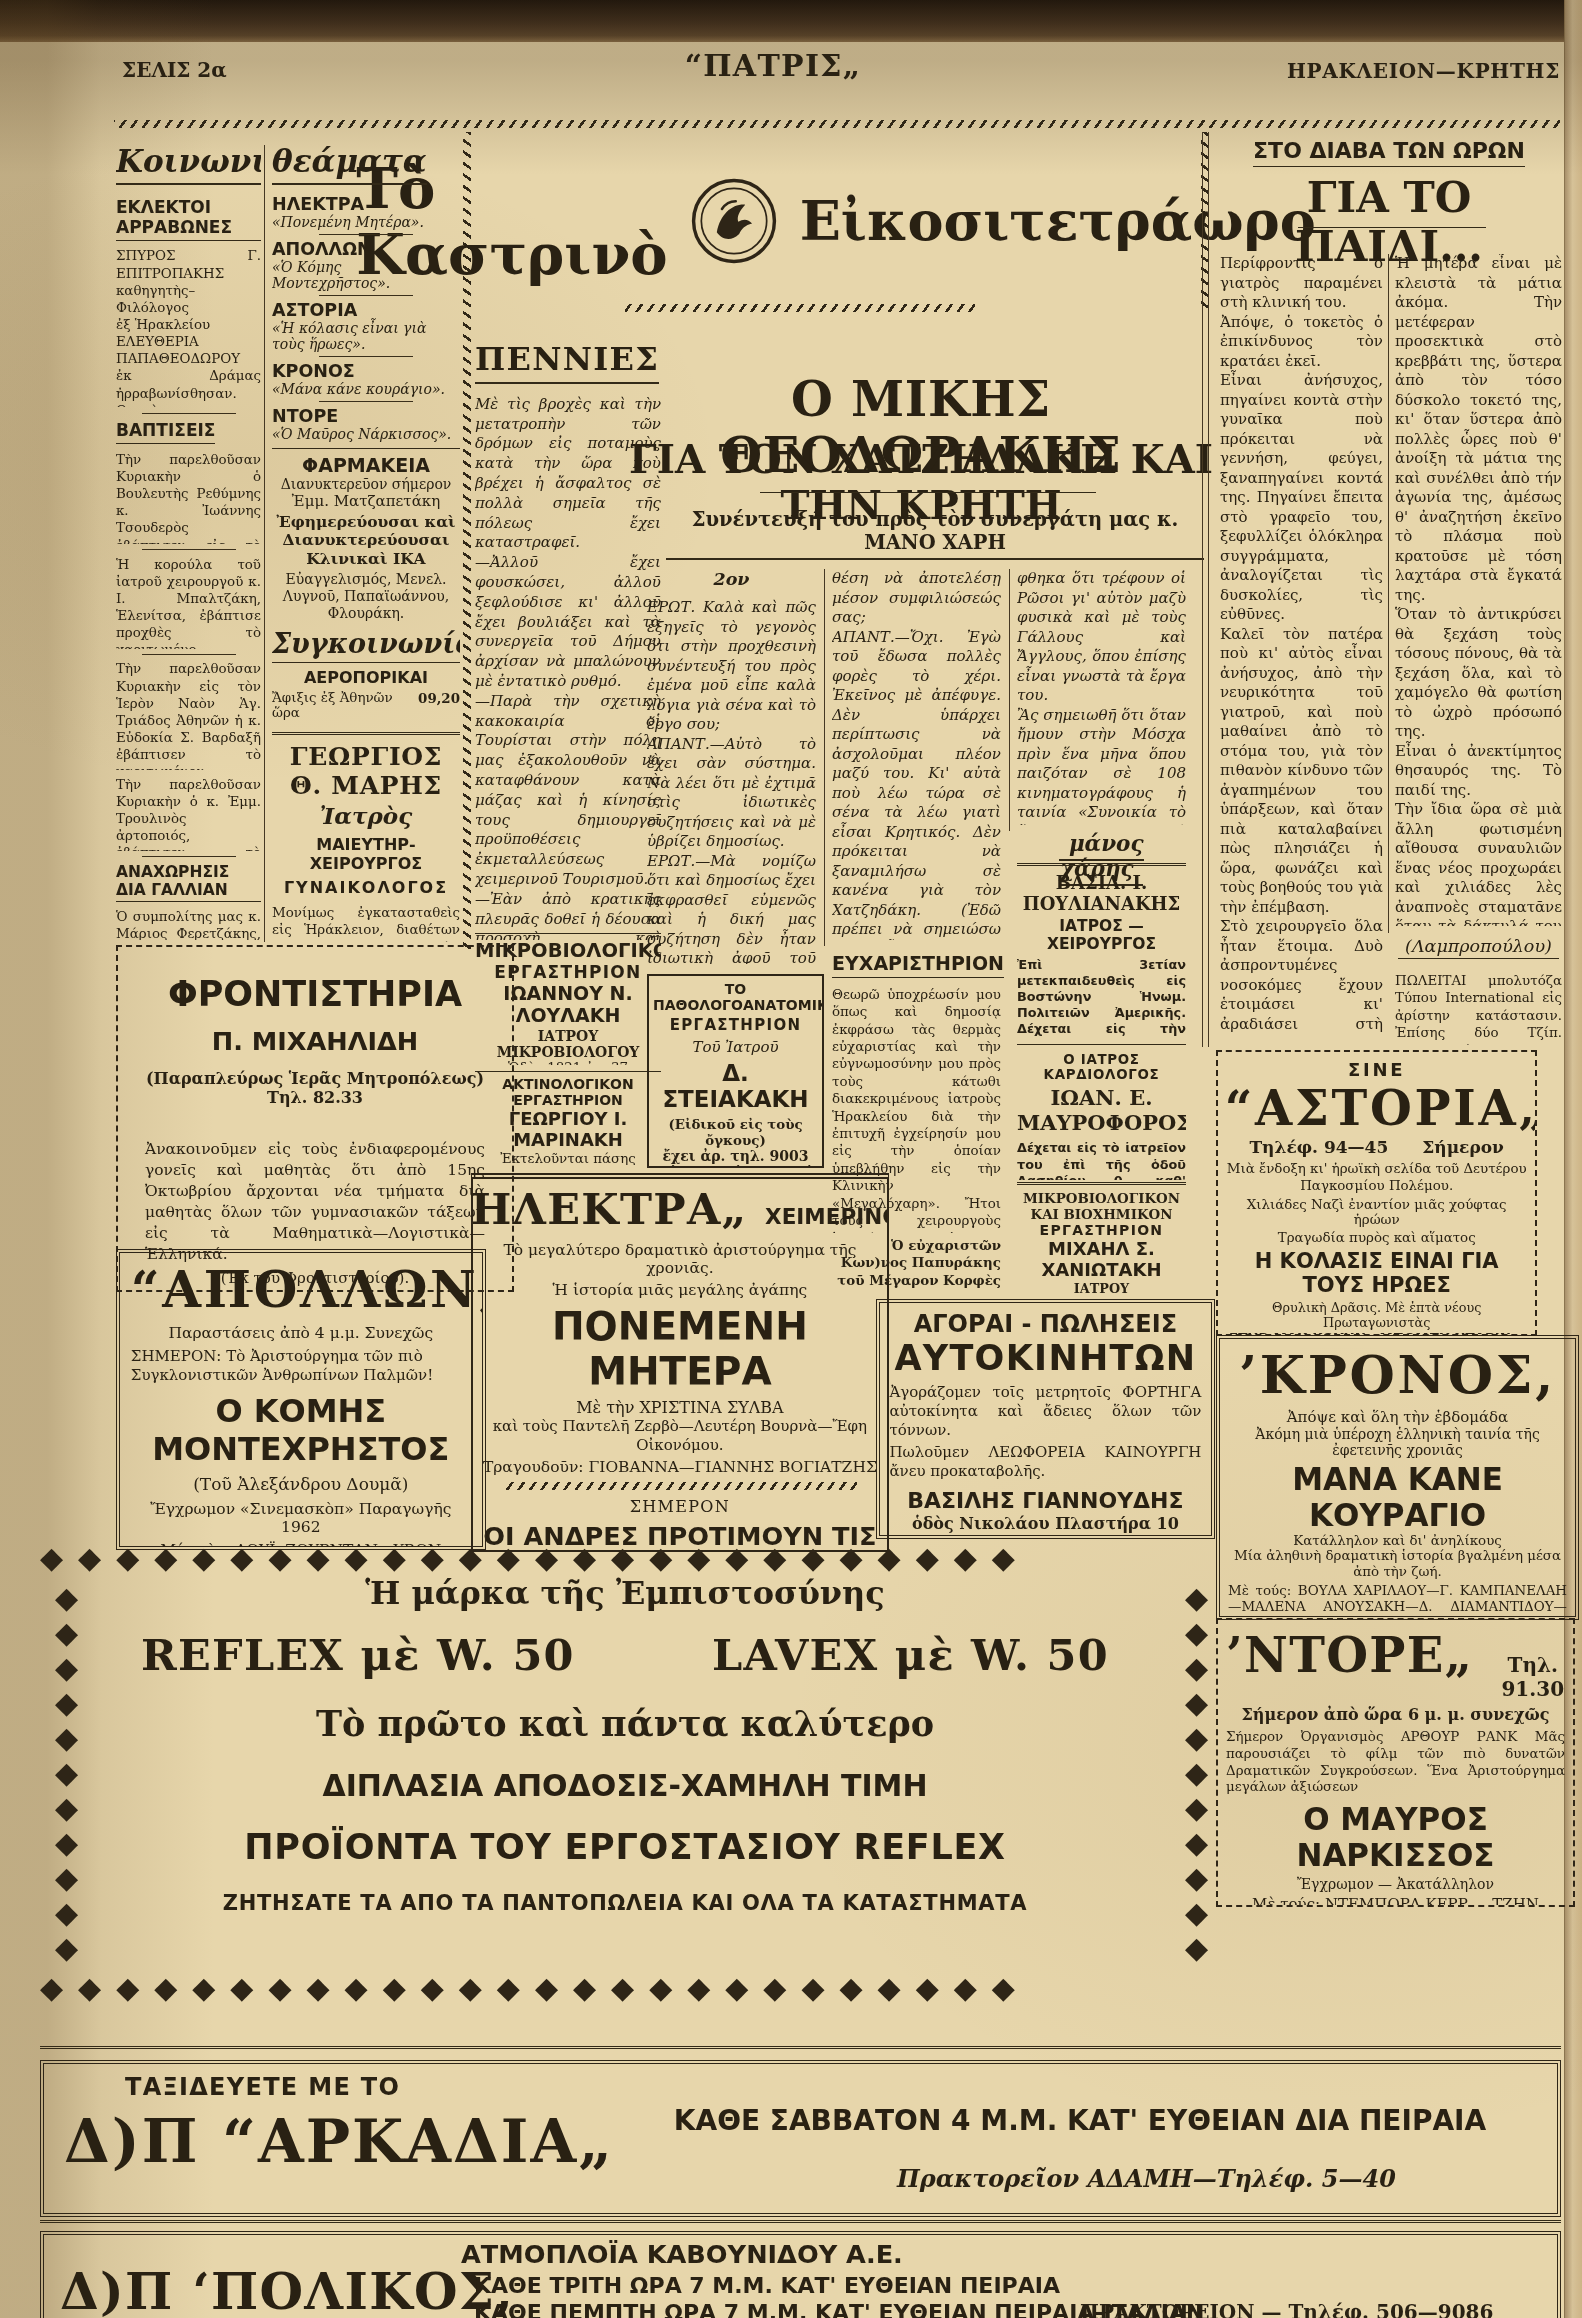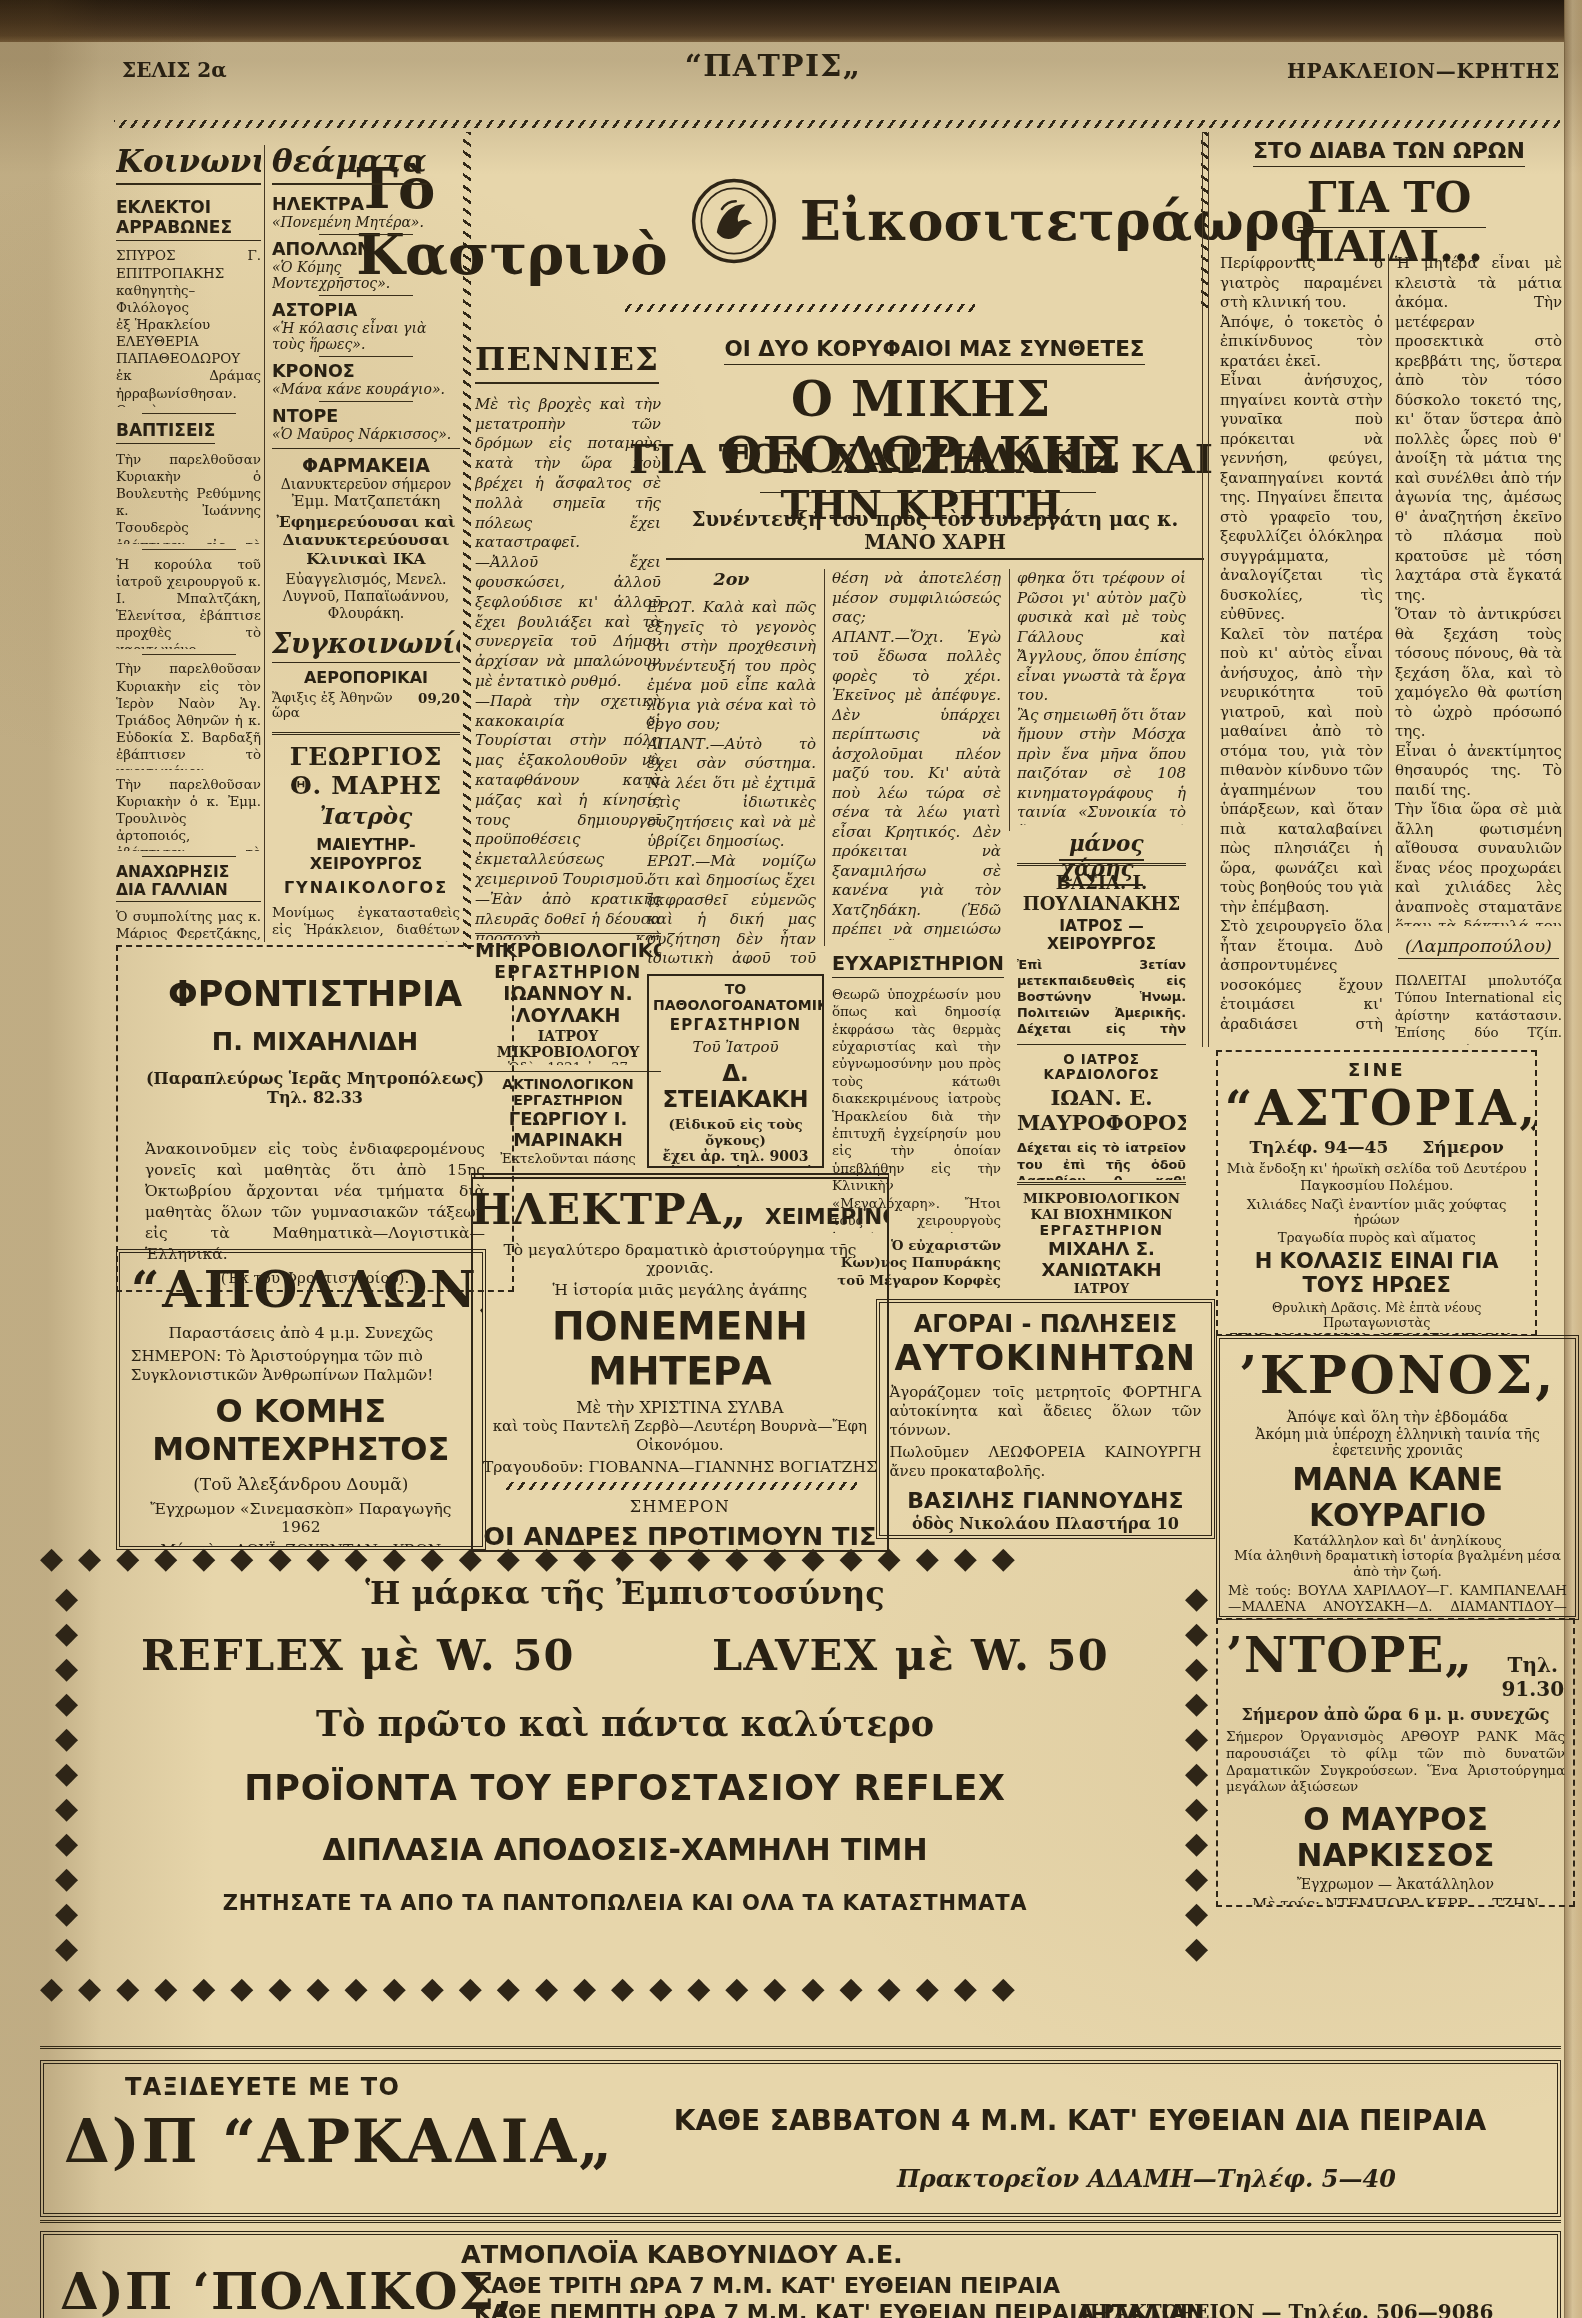--- a/index.html
+++ b/index.html
@@ -162,21 +162,20 @@
   </div>
 
   <div class="abs clip ctr" style="left:475px;top:1071px;width:186px;height:94px;">
     <div class="hr1" style="margin-bottom:4px;"></div>
     <div class="b sans" style="font-size:14px;">ΑΚΤΙΝΟΛΟΓΙΚΟΝ ΕΡΓΑΣΤΗΡΙΟΝ</div>
     <div class="b sans" style="font-size:18px;">ΓΕΩΡΓΙΟΥ Ι. ΜΑΡΙΝΑΚΗ</div>
     <div style="font-size:13.4px;line-height:1.2;margin-top:1.3px;">Ἐκτελοῦνται πάσης φύσεως Ἀκτινολογικαὶ Ἐργασίαι.</div>
 
   </div>
 
-  <div class="abs ctr b sans" style="left:672px;top:336px;width:525px;font-size:21.5px;"><span class="sub-u">ΟΙ ΔΥΟ ΚΟΡΥΦΑΙΟΙ ΜΑΣ ΣΥΝΘΕΤΕΣ</span></div>
   <div class="abs ctr b" style="left:625px;top:371px;width:592px;font-size:48px;letter-spacing:0.7px;">Ο ΜΙΚΗΣ ΘΕΟΔΩΡΑΚΗΣ</div>
   <div class="abs ctr b" style="left:625px;top:436px;width:592px;font-size:39px;">ΓΙΑ ΤΟΝ ΧΑΤΖΗΔΑΚΗ ΚΑΙ ΤΗΝ ΚΡΗΤΗ</div>
   <div class="abs hr1" style="left:760px;top:492px;width:336px;"></div>
   <div class="abs ctr b" style="left:666px;top:508px;width:538px;font-size:19.5px;"><span class="title-u">Συνέντευξή του  πρὸς τὸν συνεργάτη  μας  κ.  ΜΑΝΟ  ΧΑΡΗ</span></div>
 
   <div class="abs ctr i b" style="left:647px;top:569px;width:169px;font-size:17.5px;">2ον</div>
   <div class="abs pre j i clip" style="left:647px;top:598px;width:169px;height:366px;font-size:15px;line-height:1.3;">ΕΡΩΤ. Καλὰ καὶ πῶς ἐξηγεῖς τὸ γεγονὸς ὅτι στὴν προχθεσινὴ συνέντευξή του πρὸς ἐμένα μοῦ εἶπε καλὰ λόγια γιὰ σένα καὶ τὸ ἔργο σου;
 ΑΠΑΝΤ.—Αὐτὸ τὸ ἔχει σὰν σύστημα. Νὰ λέει ὅτι μὲ ἐχτιμᾶ στὶς ἰδιωτικὲς συζητήσεις καὶ νὰ μὲ ὑβρίζει δημοσίως.
 ΕΡΩΤ.—Μὰ νομίζω ὅτι καὶ δημοσίως ἔχει ἐκφρασθεῖ εὐμενῶς καὶ ἡ δική μας συζήτηση δὲν ἦταν ἰδιωτικὴ ἀφοῦ τοῦ εἶπα ὅτι αὐτὰ θὰ τὰ δημοσίευα. Τὶ λὲς γι' αὐτὴ τὴν παρατήρηση;
 ΑΠΑΝΤ.—Πολλὲς φορὲς μ' ἔχει κατηγορήσει καὶ γενικὰ ἔχει ἐκφρασθεῖ ἀπρεπῶς γιὰ μένα.
@@ -360,22 +359,22 @@
   <div class="abs diamonds" style="left:40px;top:1970px;width:1170px;">◆◆◆◆◆◆◆◆◆◆◆◆◆◆◆◆◆◆◆◆◆◆◆◆◆◆</div>
   <div class="abs diamonds-v" style="left:44px;top:1580px;height:390px;">◆◆◆◆◆◆◆◆◆◆◆◆◆◆◆◆◆◆◆◆◆◆◆◆◆◆</div>
   <div class="abs diamonds-v" style="left:1174px;top:1580px;height:390px;">◆◆◆◆◆◆◆◆◆◆◆◆◆◆◆◆◆◆◆◆◆◆◆◆◆◆</div>
   <div class="abs ctr" style="left:114px;top:1574px;width:1022px;">
     <div class="b" style="font-size:32px;">Ἡ μάρκα τῆς Ἐμπιστοσύνης</div>
     <div style="display:flex;justify-content:space-between;padding:0 27px;margin-top:17.5px;">
       <span class="b" style="font-size:43px;letter-spacing:1.3px;">REFLEX μὲ W. 50</span>
       <span class="b" style="font-size:43px;letter-spacing:1.3px;">LAVEX μὲ W. 50</span>
     </div>
     <div class="b" style="font-size:35px;margin-top:23px;">Τὸ πρῶτο καὶ πάντα καλύτερο</div>
+    <div class="b sans" style="font-size:30px;margin-top:24px;">ΔΙΠΛΑΣΙΑ ΑΠΟΔΟΣΙΣ-ΧΑΜΗΛΗ ΤΙΜΗ</div>
     <div class="b sans" style="font-size:35px;margin-top:24px;letter-spacing:0.7px;">ΠΡΟΪΟΝΤΑ ΤΟΥ ΕΡΓΟΣΤΑΣΙΟΥ REFLEX</div>
-    <div class="b sans" style="font-size:30px;margin-top:24px;">ΔΙΠΛΑΣΙΑ ΑΠΟΔΟΣΙΣ-ΧΑΜΗΛΗ ΤΙΜΗ</div>
     <div class="b sans" style="font-size:21px;margin-top:24px;letter-spacing:0.7px;">ΖΗΤΗΣΑΤΕ ΤΑ ΑΠΟ ΤΑ ΠΑΝΤΟΠΩΛΕΙΑ ΚΑΙ ΟΛΑ ΤΑ ΚΑΤΑΣΤΗΜΑΤΑ</div>
   </div>
 
   <div class="abs hr2" style="left:40px;top:2046px;width:1521px;"></div>
 
   <div class="abs bxd" style="left:40px;top:2060px;width:1513px;height:149px;">
     <div class="abs b sans" style="left:81px;top:9.4px;font-size:24px;letter-spacing:1.3px;">ΤΑΞΙΔΕΥΕΤΕ ΜΕ ΤΟ</div>
     <div class="abs b" style="left:20px;top:43px;font-size:59px;letter-spacing:2px;">Δ)Π “ΑΡΚΑΔΙΑ„</div>
     <div class="abs b sans" style="left:572px;top:40px;width:928px;font-size:28px;text-align:center;">ΚΑΘΕ ΣΑΒΒΑΤΟΝ 4 Μ.Μ. ΚΑΤ' ΕΥΘΕΙΑΝ ΔΙΑ ΠΕΙΡΑΙΑ</div>
     <div class="abs b i" style="left:706px;top:100px;width:793px;font-size:24px;text-align:center;">Πρακτορεῖον  ΑΔΑΜΗ—Τηλέφ. 5—40</div>

